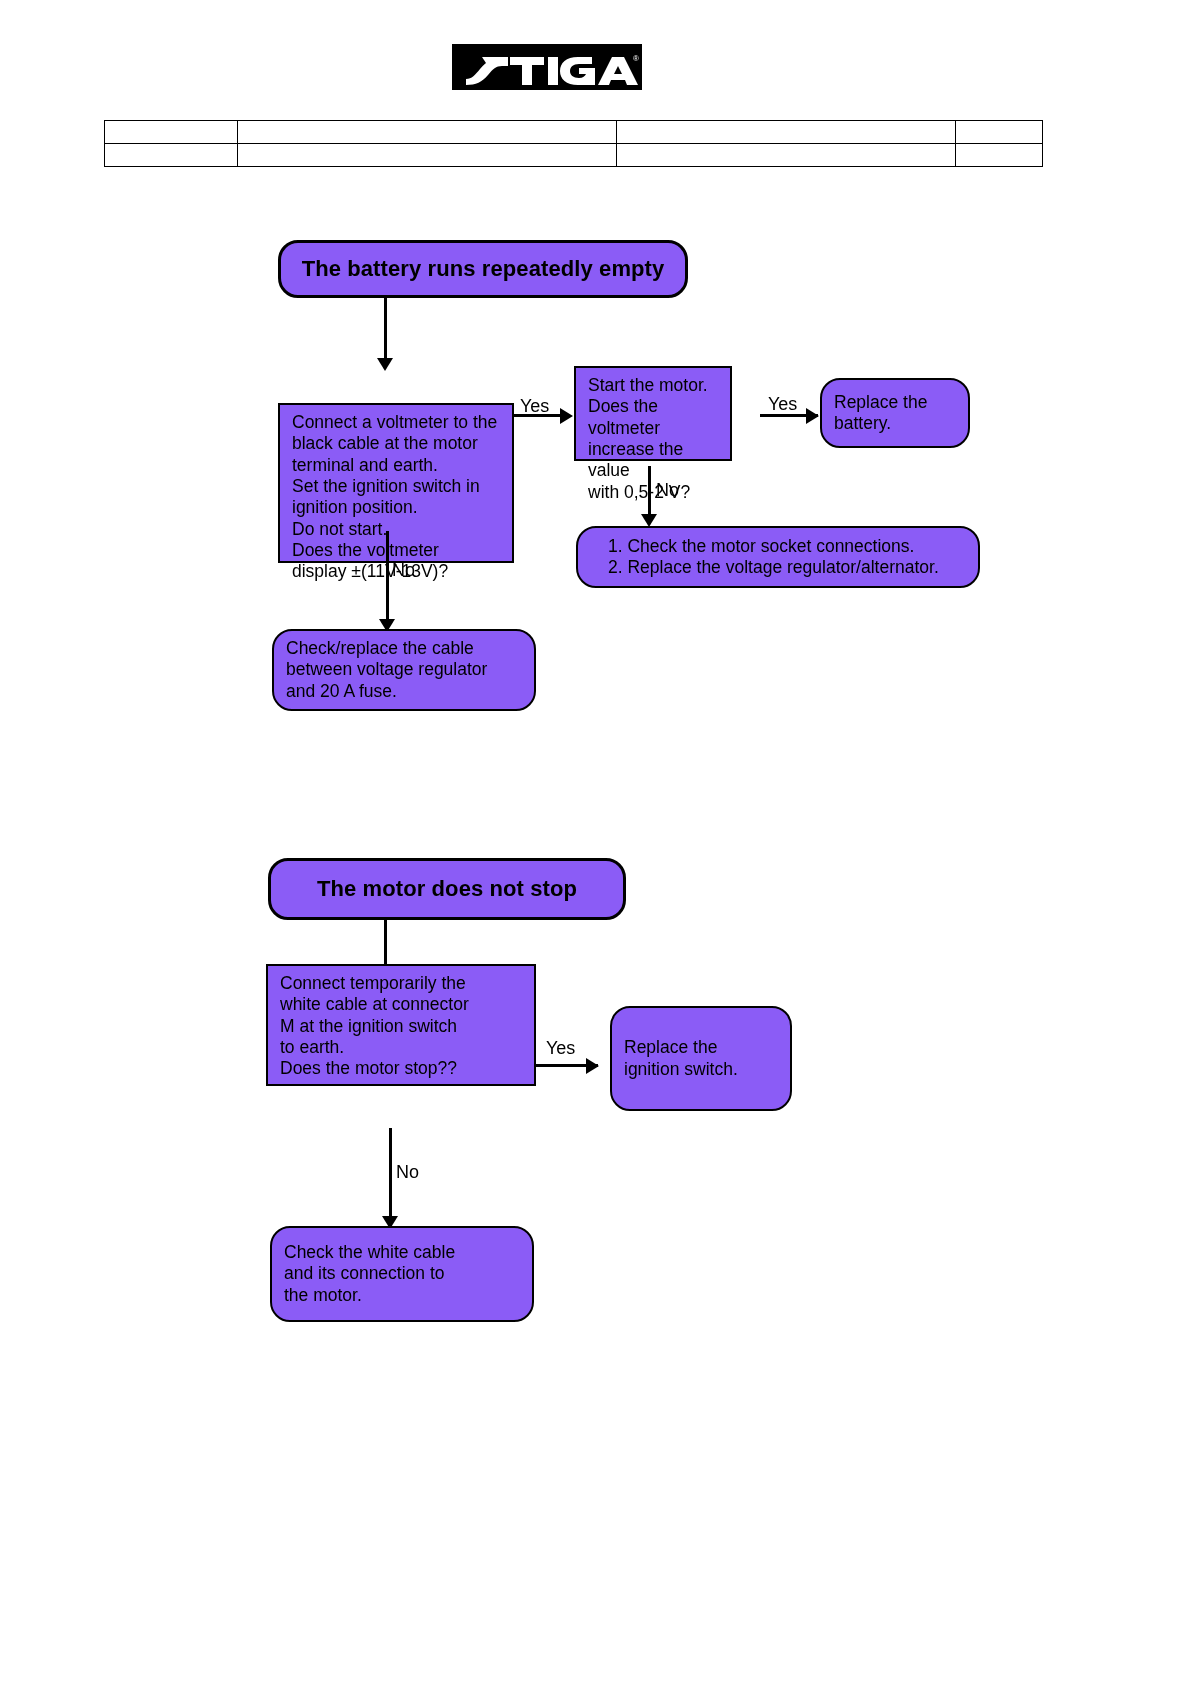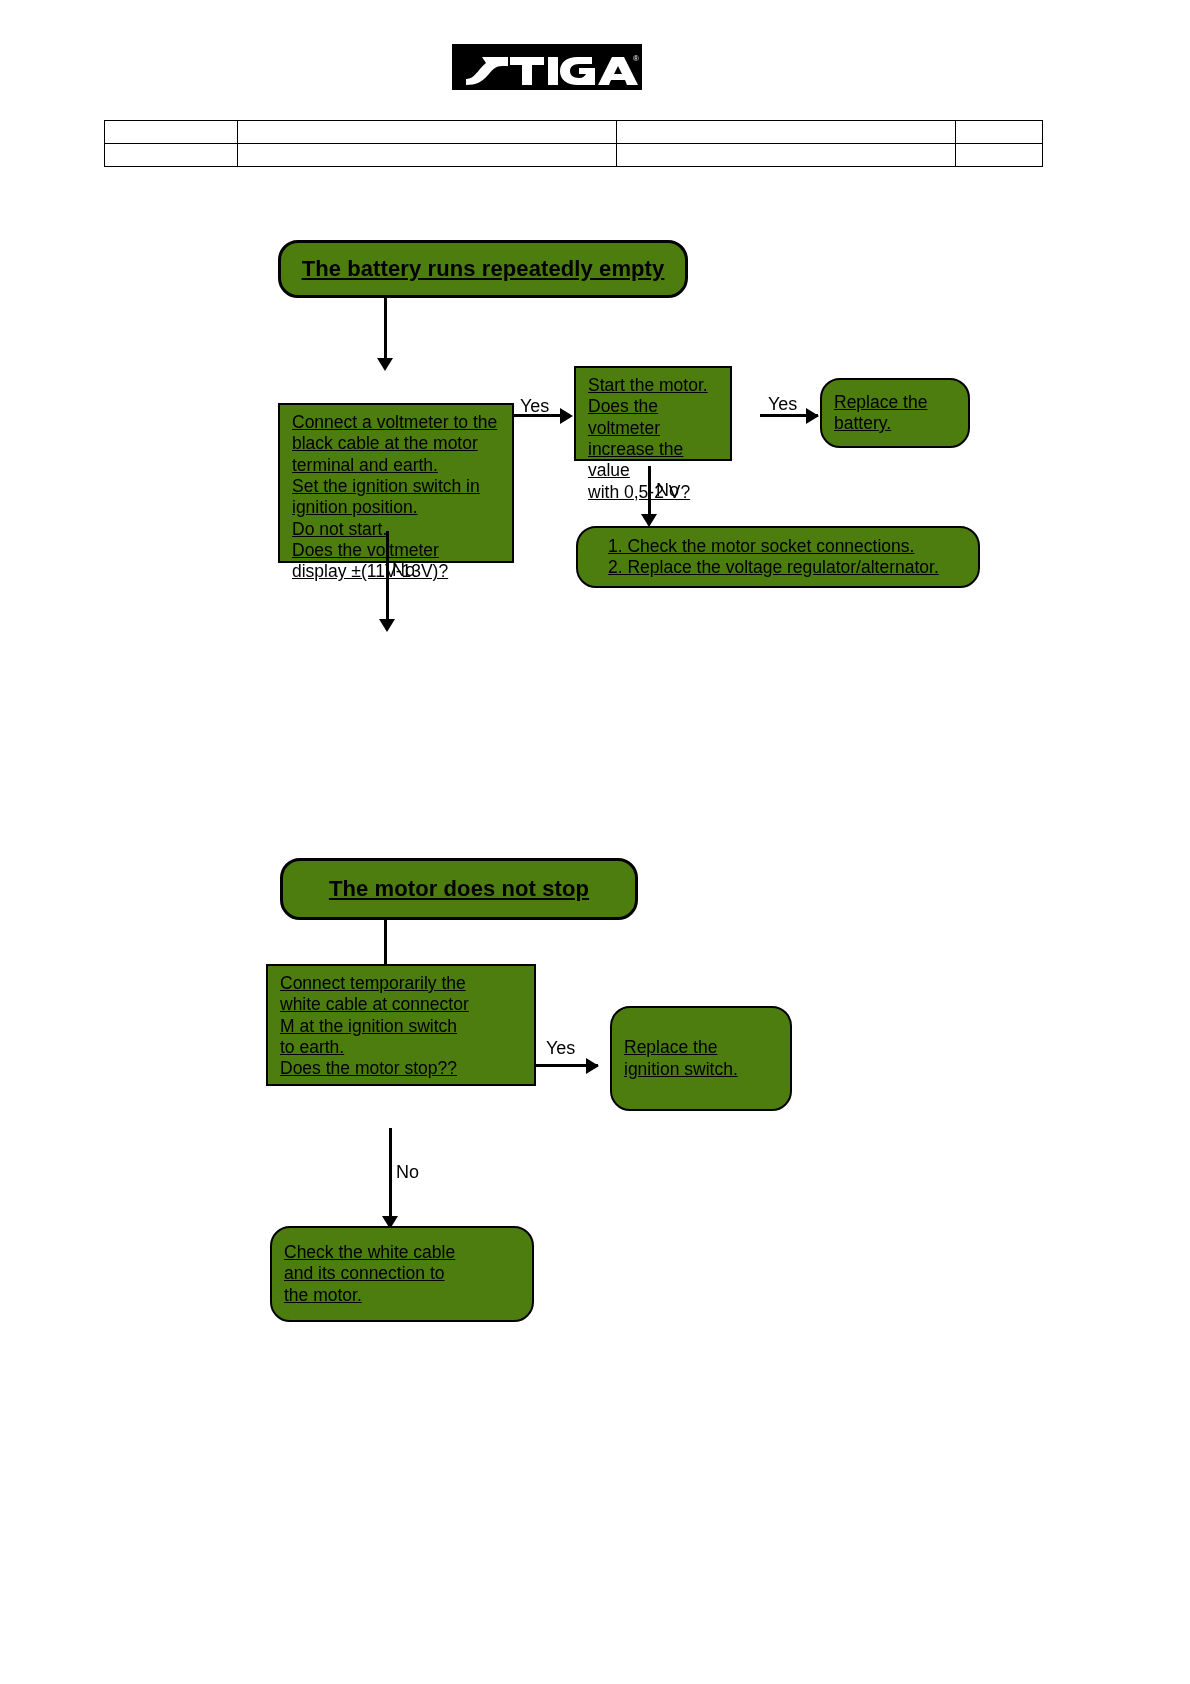--- a/index.html
+++ b/index.html
@@ -57,27 +57,26 @@
   .col-a { width: 124px; }
   .col-b { width: 370px; }
   .col-c { width: 330px; }
   .col-d { width: 78px; }
 
   
   .node {
     position: absolute;
     box-sizing: border-box;
     border: 2.5px solid #000000;
-    background: #4d7c0f;
+    background: #8b5cf6;
     font-size: 17.5px;
     line-height: 1.22;
     padding: 7px 10px 7px 12px;
     white-space: pre-line;
     color: #000;
-    text-decoration: underline;
   }
   .node.rounded { border-radius: 20px; }
   .node.terminal {
     border-width: 3px;
     font-weight: bold;
     font-size: 22px;
     display: flex;
     align-items: center;
     justify-content: center;
     padding: 0 14px;
@@ -193,22 +192,25 @@
   <div class="arrow-down" style="left:641px; top:514px;"></div>
   <div class="edge-label" style="left:656px; top:480px;">No</div>
 
   <div class="node rounded" style="left:576px; top:526px; width:404px; height:62px; display:flex; align-items:center;padding-left:30px;">1. Check the motor socket connections.
 2. Replace the voltage regulator/alternator.</div>
 
   <div class="vline" style="left:386px; top:531px; height:90px;"></div>
   <div class="arrow-down" style="left:379px; top:619px;"></div>
   <div class="edge-label" style="left:392px; top:560px;">No</div>
 
-
-  <div class="node rounded terminal" style="left:268px; top:858px; width:358px; height:62px;margin-left:12px;">The motor does not stop</div>
+  <div class="node rounded" style="left:272px; top:629px; width:264px; height:82px; display:flex; align-items:center;">Check/replace the cable
+between voltage regulator
+and 20 A fuse.</div>
+
+  <div class="node rounded terminal" style="left:268px; top:858px; width:358px; height:62px;">The motor does not stop</div>
 
   <div class="vline" style="left:384px; top:920px; height:70px;"></div>
   <div class="arrow-down" style="left:377px; top:988px;"></div>
 
   <div class="node square" style="left:266px; top:964px; width:270px; height:122px;">Connect temporarily the
 white cable at connector
 M at the ignition switch
 to earth.
 Does the motor stop??</div>
 

